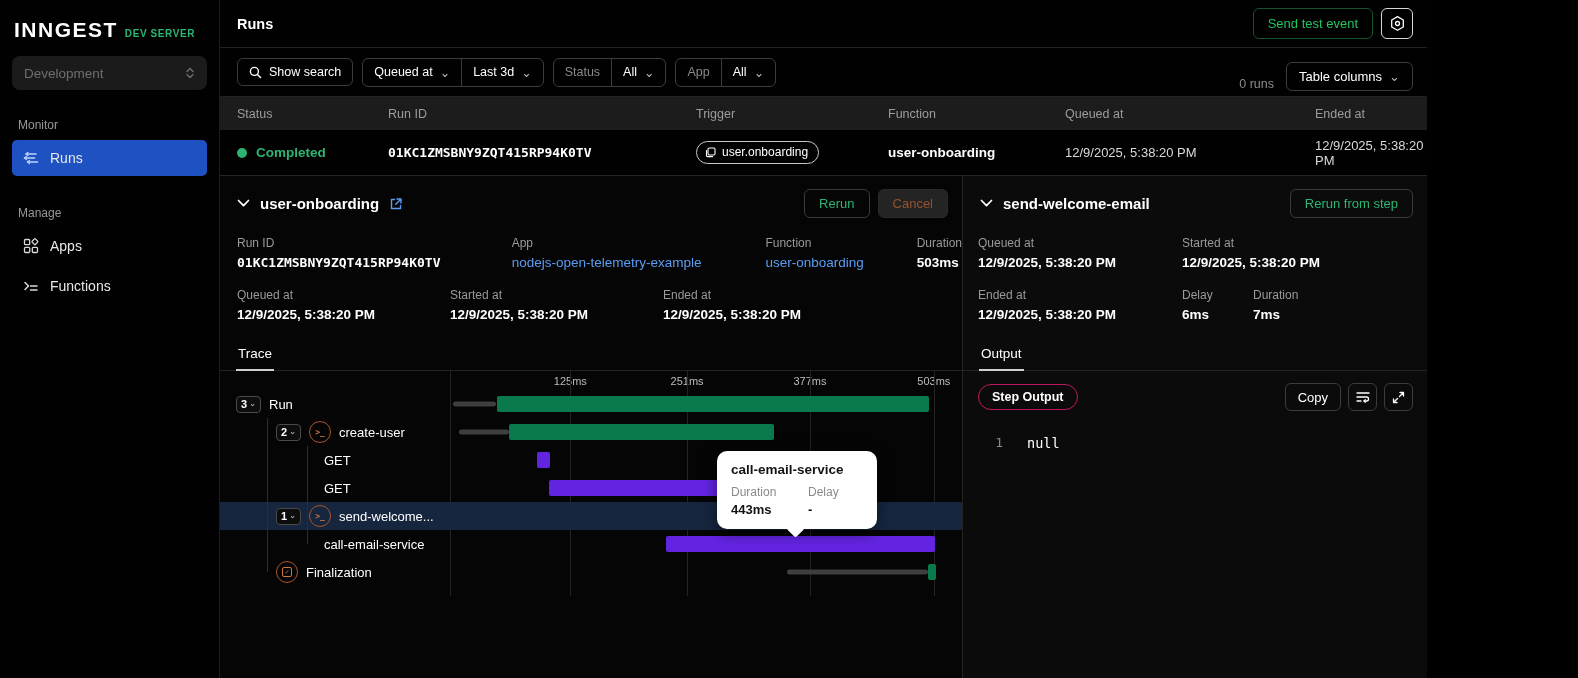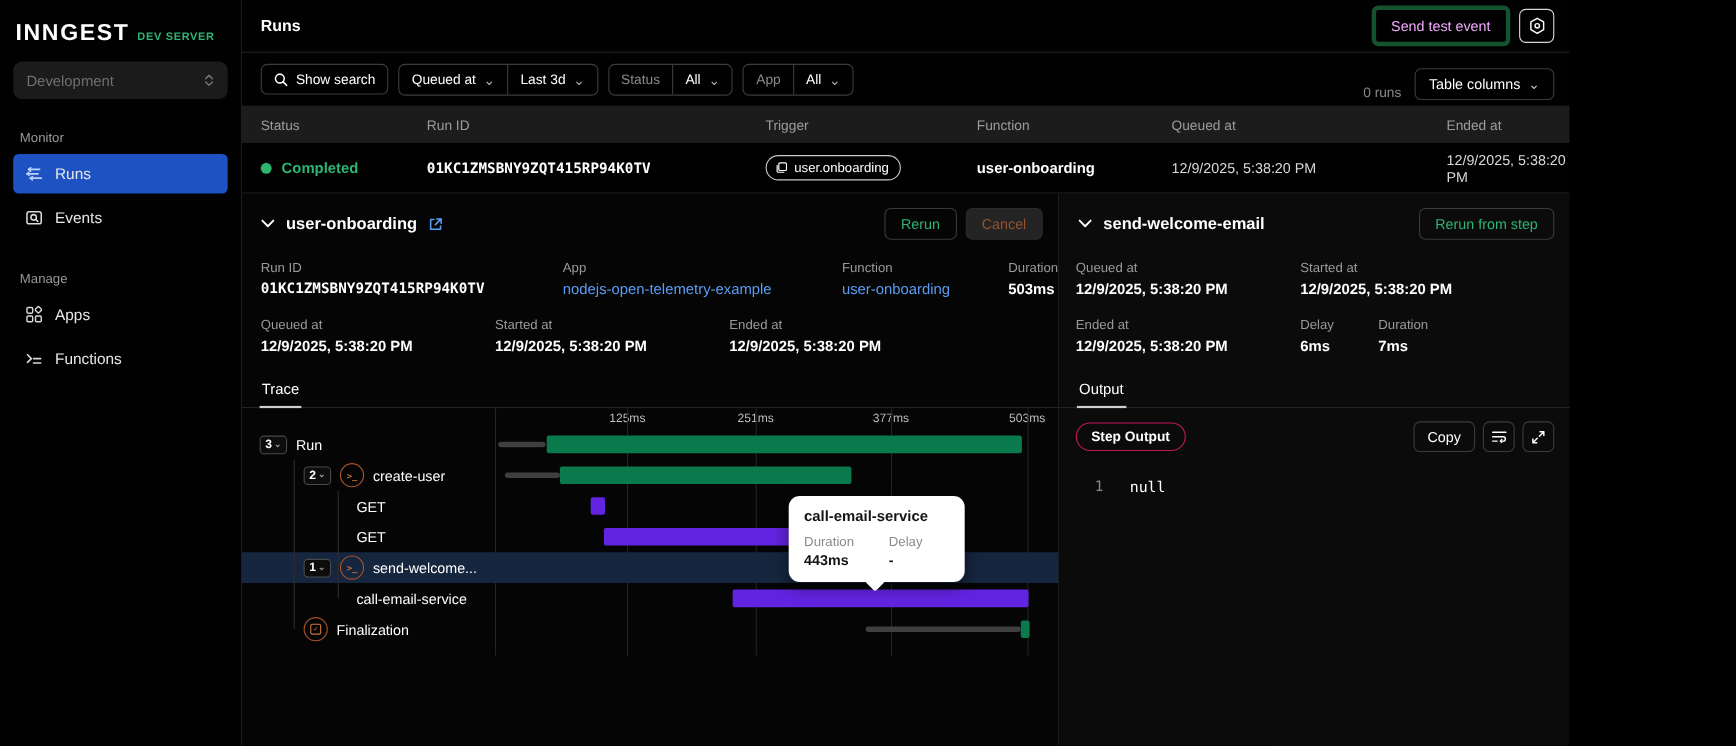--- a/index.html
+++ b/index.html
@@ -17,21 +17,21 @@
   .nav-item { display:flex; align-items:center; gap:10px; height:36px; padding:0 10px; border-radius:5px; font-size:14px; color:#e8e8e8; margin-bottom:4px; cursor:pointer; }
   .nav-item.active { background:#1e51c2; }
   .nav-item svg { flex:0 0 18px; }
   .section-gap { height:16px; }
 
   
   .main { flex:1; display:flex; flex-direction:column; min-width:0; }
   .topbar { height:48px; flex:0 0 48px; display:flex; align-items:center; padding:0 14px 0 17px; border-bottom:1px solid #222; }
   .page-title { font-size:14.5px; font-weight:600; }
   .topbar-right { margin-left:auto; display:flex; align-items:center; gap:8px; }
-  .btn-white { border:4px solid #14532d; background:transparent; color:#f0abfc; font-size:13px; border-radius:6px; padding:7px 14px; font-family:inherit; cursor:pointer; }
+  .btn-white { border:1px solid #14532d; background:transparent; color:#22c55e; font-size:13px; border-radius:6px; padding:7px 14px; font-family:inherit; cursor:pointer; }
   .icon-btn-white { width:32px; height:31px; border:1px solid #d7d7d7; border-radius:6px; background:transparent; display:flex; align-items:center; justify-content:center; cursor:pointer; }
 
   .filterbar { height:49px; flex:0 0 49px; display:flex; align-items:center; gap:9px; padding:0 14px 0 17px; border-bottom:1px solid #222; }
   .fbtn { display:flex; align-items:center; gap:7px; border:1px solid #3c3c3c; border-radius:6px; padding:6px 11px; font-size:12.5px; color:#fff; background:transparent; cursor:pointer; font-family:inherit; }
   .fgroup { display:flex; align-items:stretch; border:1px solid #3c3c3c; border-radius:6px; overflow:hidden; }
   .fgroup > div { display:flex; align-items:center; gap:7px; padding:6px 11px; font-size:12.5px; cursor:pointer; }
   .fgroup > div + div { border-left:1px solid #3c3c3c; }
   .fgroup .dim { color:#8a8a8a; }
   .chev { color:#bbb; }
   .filter-right { margin-left:auto; display:flex; align-items:flex-end; gap:12px; }
@@ -123,28 +123,20 @@
     </div>
 
     <div class="section-label">Monitor</div>
     <div class="nav-item active">
       <svg width="18" height="18" viewBox="0 0 18 18">
           <path d="M4 5h10 M2.5 9h10 M5.5 13h10" stroke="#bcd3ff" stroke-width="1.6" fill="none" stroke-linecap="round"></path>
           <path d="M6 3.4 4 5l2 1.6 M4.5 7.4 2.5 9l2 1.6 M7.5 11.4 5.5 13l2 1.6" stroke="#bcd3ff" stroke-width="1.3" fill="none" stroke-linecap="round" stroke-linejoin="round"></path>
         </svg>
       <span>Runs</span>
     </div>
-    <div class="nav-item">
-      <svg width="18" height="18" viewBox="0 0 18 18">
-          <rect x="2.5" y="3.5" width="13" height="11" rx="2" stroke="#d9d9d9" stroke-width="1.4" fill="none"></rect>
-          <circle cx="8.6" cy="8.6" r="2.5" stroke="#d9d9d9" stroke-width="1.4" fill="none"></circle>
-          <path d="M10.5 10.5 12.4 12.3" stroke="#d9d9d9" stroke-width="1.4" stroke-linecap="round"></path>
-        </svg>
-      <span>Events</span>
-    </div>
 
     <div class="section-gap"></div>
     <div class="section-label">Manage</div>
     <div class="nav-item">
       <svg width="18" height="18" viewBox="0 0 18 18">
           <rect x="2.5" y="2.5" width="5.2" height="5.2" rx="1" stroke="#d9d9d9" stroke-width="1.3" fill="none"></rect>
           <rect x="2.5" y="10.3" width="5.2" height="5.2" rx="1" stroke="#d9d9d9" stroke-width="1.3" fill="none"></rect>
           <rect x="10.3" y="10.3" width="5.2" height="5.2" rx="1" stroke="#d9d9d9" stroke-width="1.3" fill="none"></rect>
           <rect x="12.9" y="1.4" width="4.6" height="4.6" rx="1" transform="rotate(45 12.9 1.4)" stroke="#d9d9d9" stroke-width="1.3" fill="none"></rect>
         </svg>

